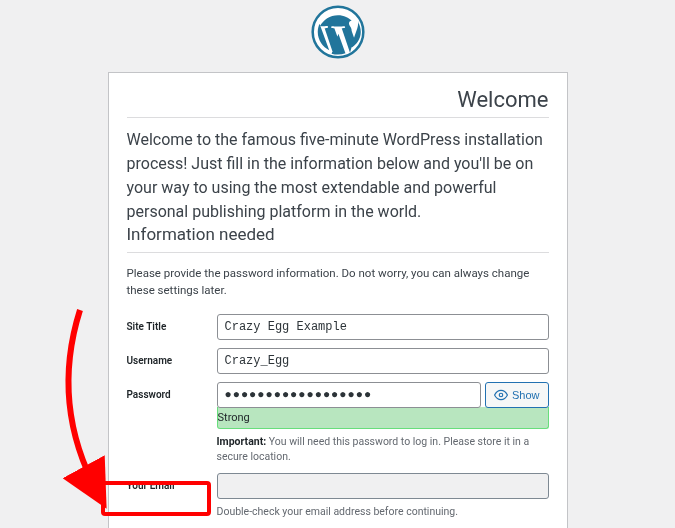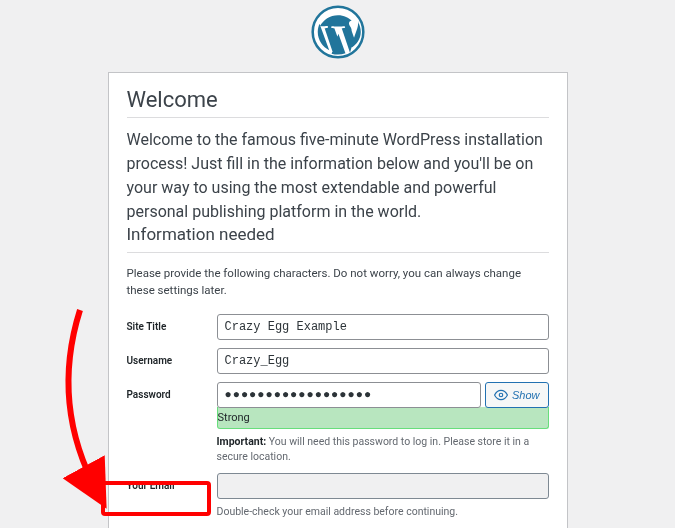--- a/index.html
+++ b/index.html
@@ -24,20 +24,21 @@
       width: 460px;
       padding: 14px 18px 18px;
     }
     h1.welcome {
       font-size: 22px;
       font-weight: 400;
       color: #3c434a;
       border-bottom: 1px solid #dcdcde;
       padding-bottom: 5px;
       margin-bottom: 10px;
+      text-align: right;
     }
     h1.info {
       font-size: 17px;
       font-weight: 400;
       color: #3c434a;
       border-bottom: 1px solid #dcdcde;
       padding-bottom: 8px;
       margin-bottom: 12px;
     }
     p.intro {
@@ -97,21 +98,20 @@
       display: inline-flex;
       align-items: center;
       gap: 4px;
       border: 1px solid #2271b1;
       background: #f6f7f7;
       color: #2271b1;
       border-radius: 3px;
       padding: 0 8px;
       font-size: 11px;
       cursor: pointer;
-      font-style: italic;
     }
     .strength {
       background: #b8e6bf;
       border: 1px solid #68de7c;
       border-top: none;
       color: #1d2327;
       font-size: 11px;
       padding: 4px 0;
       border-radius: 0 0 3px 3px;
       margin-top: -1px;
@@ -139,21 +139,21 @@
   <svg width="54" height="54" viewBox="0 0 64 64">
     <circle cx="32" cy="32" r="30" fill="#fff" stroke="#21759b" stroke-width="3"></circle>
     <path fill="#21759b" d="M8 32c0-3.5.75-6.8 2.1-9.8l11.5 31.4C14 49.8 8 41.6 8 32zm40.2-1.2c0-2.2-.8-3.7-1.5-4.9-.9-1.5-1.7-2.7-1.7-4.2 0-1.6 1.2-3.1 3-3.1h.2C45.1 15 39 12 32 12c-9.4 0-17.6 5.4-21.5 13.3.5.02 1 .03 1.4.03 2.8 0 7.2-.34 7.2-.34 1.4-.08 1.6 2 .17 2.2 0 0-1.5.17-3.1.25l9.8 29.3 5.9-17.7-4.2-11.5c-1.4-.08-2.8-.25-2.8-.25-1.4-.08-1.3-2.3.17-2.2 0 0 4.5.34 7.1.34 2.8 0 7.2-.34 7.2-.34 1.4-.08 1.6 2 .17 2.2 0 0-1.5.17-3.1.25l9.8 29 2.7-9c1.2-3.7 2.1-6.4 2.1-8.7zM32.5 34.1L24.4 57.7c2.4.7 5 1.1 7.6 1.1 3.1 0 6.1-.5 8.9-1.5-.07-.1-.14-.24-.19-.37L32.5 34.1zm23.2-15.3c.1.8.16 1.6.16 2.5 0 2.5-.46 5.2-1.8 8.7l-7.4 21.4C54.1 47.2 59 40.2 59 32c0-3.9-1-7.5-2.7-10.7l-.6-2.5z"></path>
   </svg>
 </div>
 
 <div class="card">
   <h1 class="welcome">Welcome</h1>
   <p class="intro">Welcome to the famous five-minute WordPress installation process! Just fill in the information below and you'll be on your way to using the most extendable and powerful personal publishing platform in the world.</p>
   <h1 class="info">Information needed</h1>
-  <p class="sub">Please provide the following characters. Do not worry, you can always change these settings later.</p>
+  <p class="sub">Please provide the password information. Do not worry, you can always change these settings later.</p>
 
   <div class="form-row">
     <div class="lbl">Site Title</div>
     <div class="fld">
       <input type="text" value="Crazy Egg Example" style="">
     </div>
   </div>
 
   <div class="form-row">
     <div class="lbl">Username</div>

